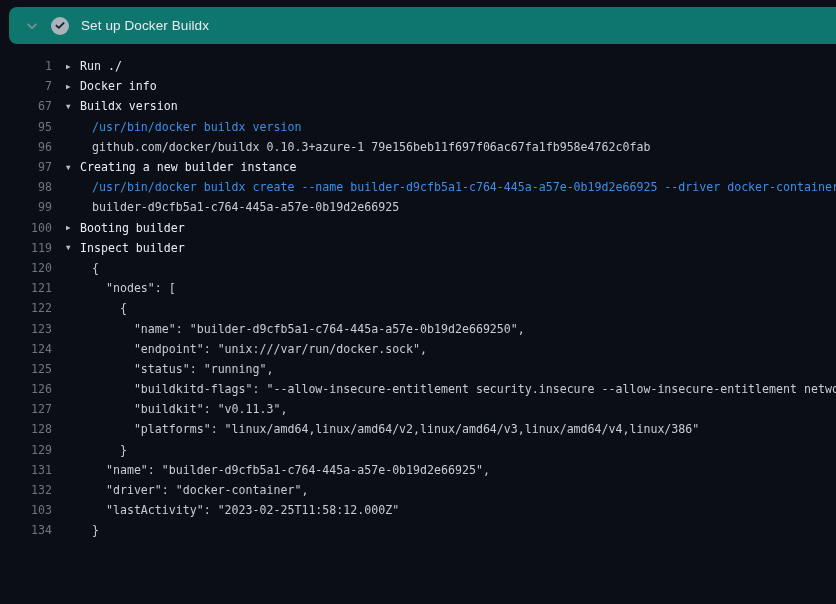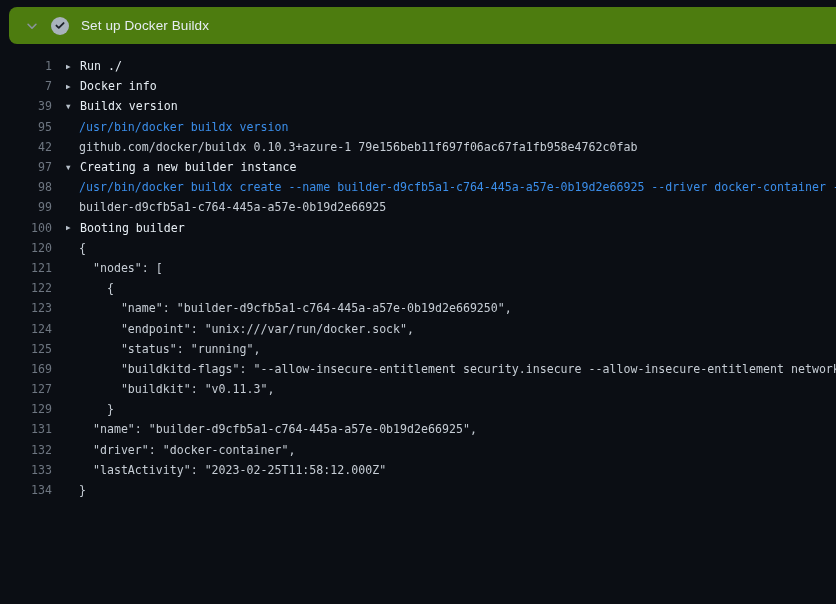--- a/index.html
+++ b/index.html
@@ -6,21 +6,21 @@
   html, body {
     width: 836px; height: 604px;
     background: #0b0e14;
     overflow: hidden;
     font-family: "Liberation Sans", sans-serif;
   }
   .step-header {
     position: absolute;
     left: 9px; top: 7px;
     width: 827px; height: 37px;
-    background: #4d7c0f;
+    background: #0f766e;
     border-radius: 8px 0 0 8px;
     display: flex;
     align-items: center;
     padding: 0 10px;
     cursor: pointer;
   }
   .header-chevron { width: 14px; height: 14px; margin: 0 0 0 6px; display: flex; align-items: center; justify-content: center; }
   .status-icon { width: 18px; height: 18px; margin-left: 12px; display: flex; align-items: center; justify-content: center; }
   .step-title {
     margin-left: 12px;
@@ -44,21 +44,21 @@
     font-size: 11.6px;
     white-space: pre;
     overflow: hidden;
   }
   .num {
     flex: 0 0 52px;
     text-align: right;
     color: #6e7681;
     user-select: none;
   }
-  .content { margin-left: 27px; color: #c6cdd5; }
+  .content { margin-left: 40px; color: #c6cdd5; }
   .content.command { color: #3b8eea; }
   .content.group-content { margin-left: 14px; color: #e6edf3; }
   .arrow {
     display: inline-block;
     width: 14px;
     font-size: 7.5px;
     color: #b7c0ca;
     vertical-align: 1.5px;
   }
 </style>
@@ -77,34 +77,36 @@
       <path d="M11.2 5.4 L6.9 9.7 L4.8 7.6" stroke="#1c2128" stroke-width="1.6" fill="none" stroke-linecap="round" stroke-linejoin="round"></path>
     </svg>
   </span>
   <span class="step-title">Set up Docker Buildx</span>
 </div>
 
 <div class="log">
   <div>
       <div class="line group"><span class="num">1</span><span class="content group-content"><span class="arrow">▶</span><span>Run ./</span></span></div>
       <div class="line group"><span class="num">7</span><span class="content group-content"><span class="arrow">▶</span><span>Docker info</span></span></div>
-      <div class="line group"><span class="num">39</span><span class="content group-content"><span class="arrow">▼</span><span>Buildx version</span></span></div>
+      <div class="line group"><span class="num">67</span><span class="content group-content"><span class="arrow">▼</span><span>Buildx version</span></span></div>
       <div class="line"><span class="num">95</span><span class="content command">/usr/bin/docker buildx version</span></div>
-      <div class="line"><span class="num">42</span><span class="content output">github.com/docker/buildx 0.10.3+azure-1 79e156beb11f697f06ac67fa1fb958e4762c0fab</span></div>
+      <div class="line"><span class="num">96</span><span class="content output">github.com/docker/buildx 0.10.3+azure-1 79e156beb11f697f06ac67fa1fb958e4762c0fab</span></div>
       <div class="line group"><span class="num">97</span><span class="content group-content"><span class="arrow">▼</span><span>Creating a new builder instance</span></span></div>
       <div class="line"><span class="num">98</span><span class="content command">/usr/bin/docker buildx create --name builder-d9cfb5a1-c764-445a-a57e-0b19d2e66925 --driver docker-container --buildkitd-flags --allow-insecure-entitlement security.insecure --allow-insecure-entitlement network.host</span></div>
       <div class="line"><span class="num">99</span><span class="content output">builder-d9cfb5a1-c764-445a-a57e-0b19d2e66925</span></div>
       <div class="line group"><span class="num">100</span><span class="content group-content"><span class="arrow">▶</span><span>Booting builder</span></span></div>
+      <div class="line group"><span class="num">119</span><span class="content group-content"><span class="arrow">▼</span><span>Inspect builder</span></span></div>
       <div class="line"><span class="num">120</span><span class="content output">{</span></div>
       <div class="line"><span class="num">121</span><span class="content output">  "nodes": [</span></div>
       <div class="line"><span class="num">122</span><span class="content output">    {</span></div>
       <div class="line"><span class="num">123</span><span class="content output">      "name": "builder-d9cfb5a1-c764-445a-a57e-0b19d2e669250",</span></div>
       <div class="line"><span class="num">124</span><span class="content output">      "endpoint": "unix:///var/run/docker.sock",</span></div>
       <div class="line"><span class="num">125</span><span class="content output">      "status": "running",</span></div>
-      <div class="line"><span class="num">169</span><span class="content output">      "buildkitd-flags": "--allow-insecure-entitlement security.insecure --allow-insecure-entitlement network.host",</span></div>
+      <div class="line"><span class="num">126</span><span class="content output">      "buildkitd-flags": "--allow-insecure-entitlement security.insecure --allow-insecure-entitlement network.host",</span></div>
       <div class="line"><span class="num">127</span><span class="content output">      "buildkit": "v0.11.3",</span></div>
+      <div class="line"><span class="num">128</span><span class="content output">      "platforms": "linux/amd64,linux/amd64/v2,linux/amd64/v3,linux/amd64/v4,linux/386"</span></div>
       <div class="line"><span class="num">129</span><span class="content output">    }</span></div>
       <div class="line"><span class="num">131</span><span class="content output">  "name": "builder-d9cfb5a1-c764-445a-a57e-0b19d2e66925",</span></div>
       <div class="line"><span class="num">132</span><span class="content output">  "driver": "docker-container",</span></div>
-      <div class="line"><span class="num">133</span><span class="content output">  "lastActivity": "2023-02-25T11:58:12.000Z"</span></div>
+      <div class="line"><span class="num">103</span><span class="content output">  "lastActivity": "2023-02-25T11:58:12.000Z"</span></div>
       <div class="line"><span class="num">134</span><span class="content output">}</span></div>
     </div>
 </div>
 
 </body></html>

